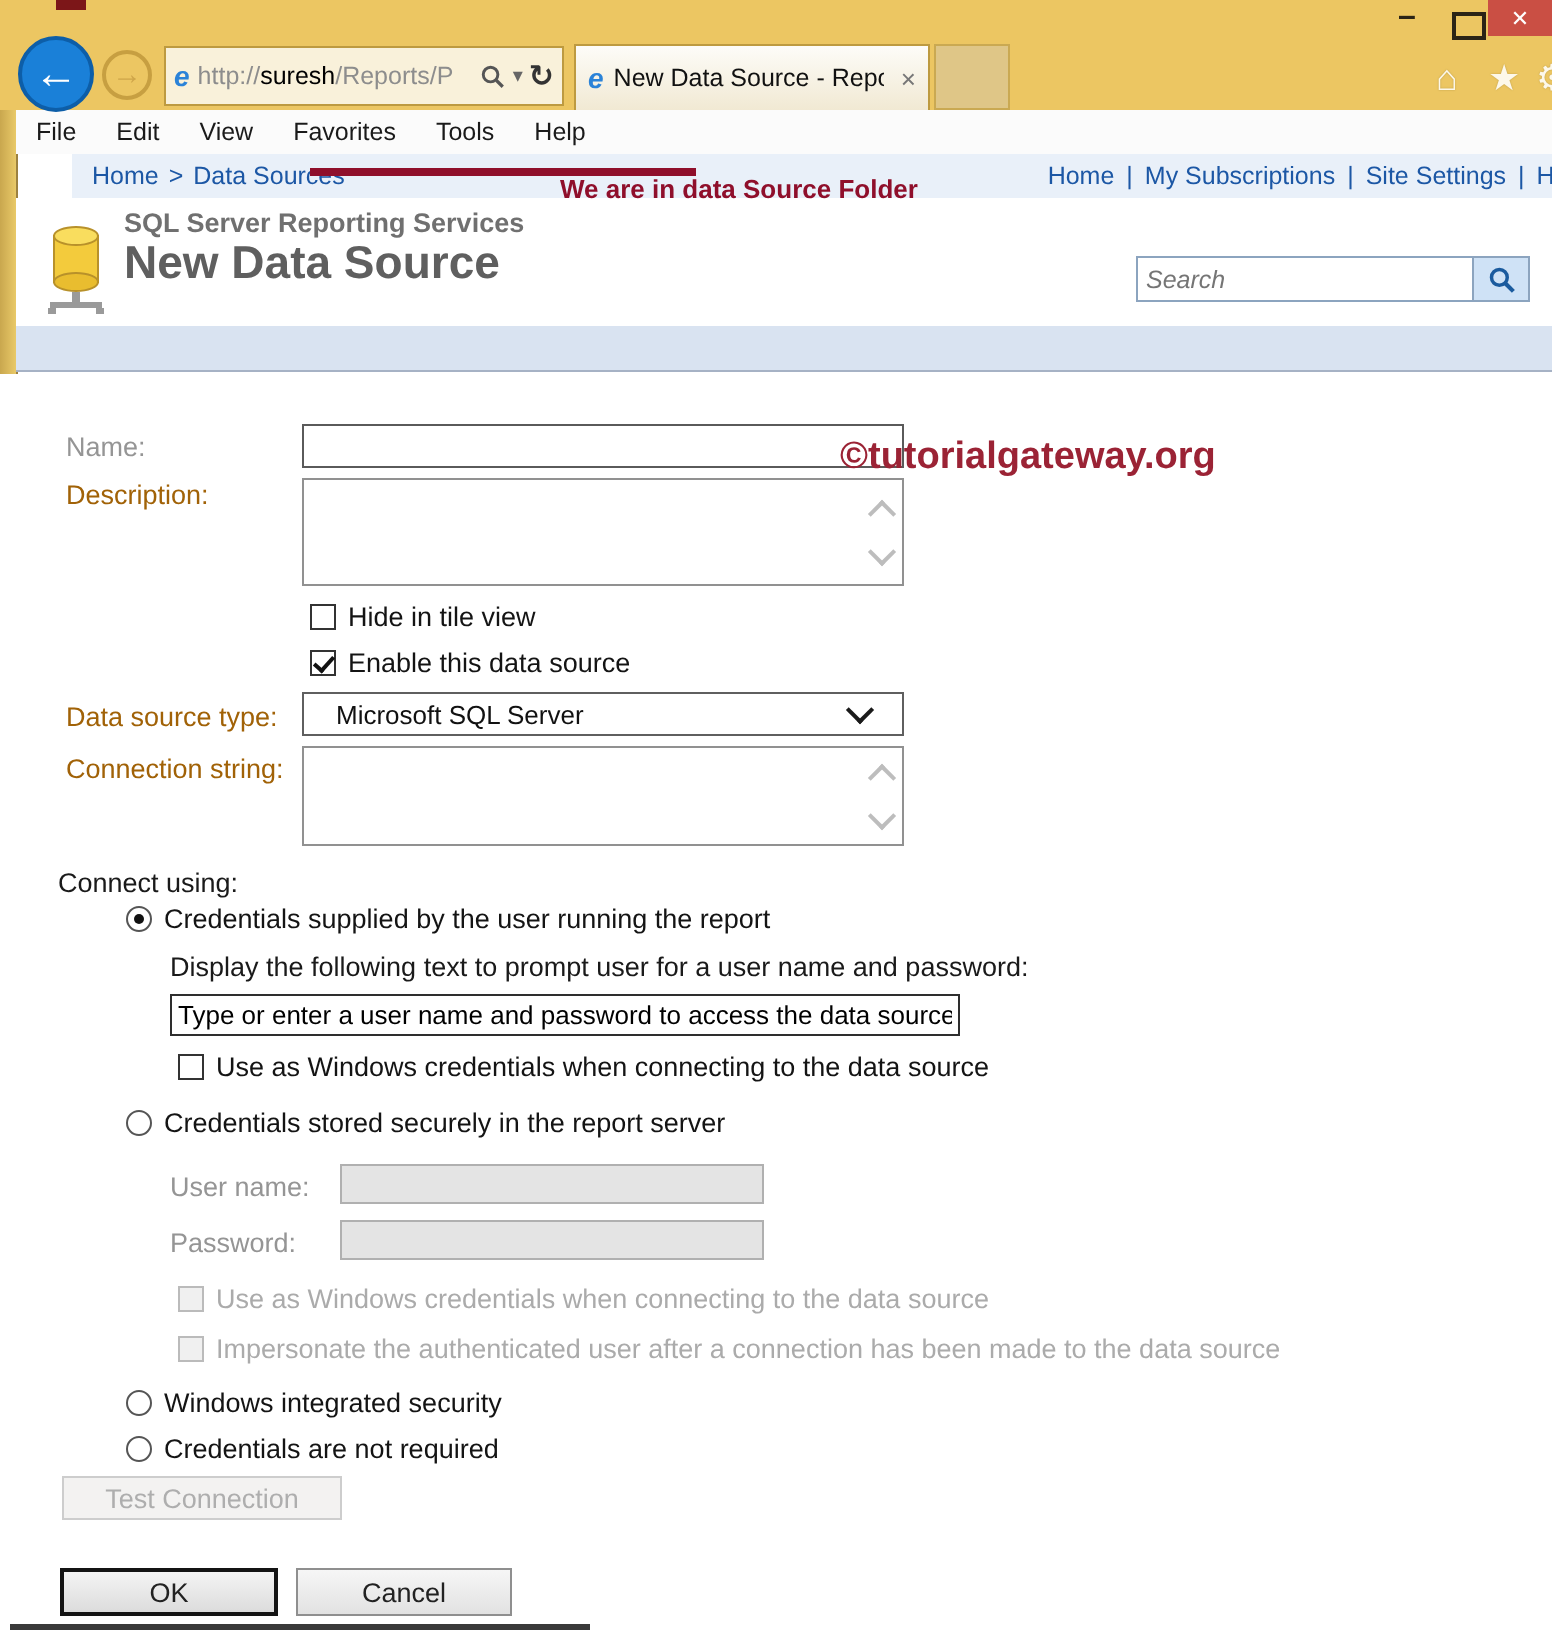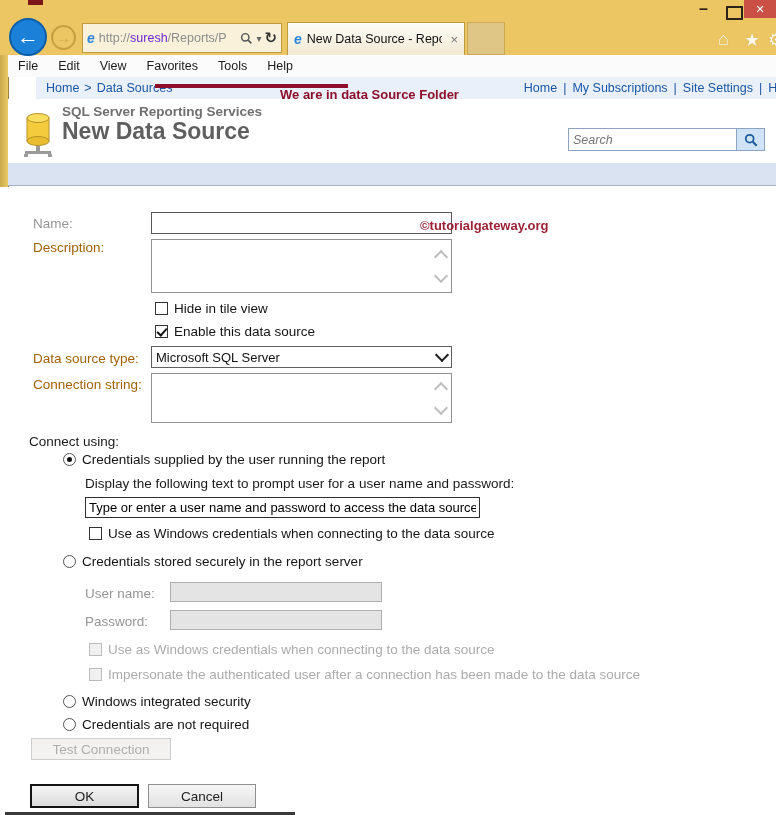--- a/index.html
+++ b/index.html
@@ -12,21 +12,21 @@
   .artifact{position:absolute;left:28px;top:0;width:15px;height:5px;background:#7c1618;z-index:12;}
   .nav-btn{position:absolute;border-radius:50%;display:flex;align-items:center;justify-content:center;z-index:30;}
   .back{left:9px;top:18px;width:38px;height:38px;background:#1a80d8;border:2px solid #0d5ea8;
         color:#fff;font-size:22px;font-weight:bold;box-sizing:border-box;}
   .fwd{left:51px;top:25px;width:25px;height:25px;background:transparent;border:2px solid #c79f41;
        color:#cfa64a;font-size:15px;font-weight:bold;box-sizing:border-box;}
   .addr{position:absolute;left:82px;top:23px;width:200px;height:30px;background:#f9f1da;
         border:1px solid #bd9a40;box-sizing:border-box;display:flex;align-items:center;
         padding:0 4px;gap:4px;font-size:12.5px;z-index:12;}
   .ie-e{color:#2b83d8;font-weight:bold;font-style:italic;font-size:14px;}
-  .url-dim{color:#8d8d8d;} .url-host{color:#6d28d9;}
+  .url-dim{color:#8d8d8d;} .url-host{color:#000000;}
   .addr-icons{margin-left:auto;display:flex;align-items:center;gap:3px;color:#555;}
   .caret{font-size:10px;color:#666;}
   .refresh{font-size:15px;color:#333;font-weight:bold;}
   .tab{position:absolute;left:287px;top:22px;width:178px;height:33px;box-sizing:border-box;
        background:linear-gradient(#fdfcf8,#f1e9d3);border:1px solid #bd9a40;border-bottom:none;
        display:flex;align-items:center;gap:5px;padding:0 6px;font-size:12.5px;z-index:12;}
   .tab-title{white-space:nowrap;overflow:hidden;max-width:135px;}
   .tab-close{margin-left:auto;color:#777;font-size:13px;}
   .newtab{position:absolute;left:467px;top:22px;width:38px;height:33px;background:#dfc687;
           border:1px solid #caa952;box-sizing:border-box;z-index:11;}
@@ -58,39 +58,39 @@
               background:#cfe2f6;border:1px solid #8ca4bf;display:flex;align-items:center;justify-content:center;}
   .bluestrip{position:absolute;left:8px;top:163px;width:768px;height:23px;background:#d9e3f1;
              border-bottom:1px solid #a6b2c5;box-sizing:border-box;z-index:6;}
   
   .form{position:absolute;left:0px;top:187px;width:776px;height:628px;background:#fff;z-index:6;}
   .lbl{position:absolute;font-size:13.5px;color:#a16207;}
   .lbl.gray{color:#959595;text-align:center;}
   .ibox{position:absolute;box-sizing:border-box;background:#fff;font-size:13px;
         font-family:"Liberation Sans",sans-serif;}
   .name-input{left:151px;top:25px;width:301px;height:22px;border:1px solid #5a5a5a;padding:0 3px;}
-  .watermark{position:absolute;left:420px;top:31px;font-size:13px;font-weight:bold;color:#9b2335;z-index:8;}
+  .watermark{position:absolute;left:420px;top:31px;font-size:19px;font-weight:bold;color:#9b2335;z-index:8;}
   .ta{position:absolute;box-sizing:border-box;border:1px solid #919191;background:#fff;}
   .desc-ta{left:151px;top:52px;width:301px;height:54px;}
   .conn-ta{left:151px;top:186px;width:301px;height:50px;}
   .ta-scroll{position:absolute;right:5px;top:50%;margin-top:-14px;display:flex;flex-direction:column;gap:9px;}
   .chev{width:8px;height:8px;border:solid #bdbdbd;border-width:2px 0 0 2px;}
   .chev.up{transform:rotate(45deg);}
   .chev.down{transform:rotate(225deg);}
   .row{position:absolute;display:flex;align-items:center;gap:6px;font-size:13.5px;color:#141414;}
   .row.disabled{color:#ababab;}
   .cb{width:13px;height:13px;box-sizing:border-box;border:1px solid #333;background:#fff;position:relative;flex:none;}
   .cb.checked::after{content:"";position:absolute;left:1px;top:2px;width:8px;height:4px;
                      border-left:2px solid #111;border-bottom:2px solid #111;transform:rotate(-48deg);}
   .cb.dis{border-color:#bbb;background:#f0f0f0;}
   .rd{width:13px;height:13px;box-sizing:border-box;border:1px solid #555;border-radius:50%;background:#fff;position:relative;flex:none;}
   .rd.sel::after{content:"";position:absolute;left:3px;top:3px;width:5px;height:5px;border-radius:50%;background:#111;}
   .select{position:absolute;left:151px;top:159px;width:301px;height:22px;box-sizing:border-box;
           border:1px solid #5f5f5f;background:#fff;display:flex;align-items:center;
-          padding:0 4px;font-size:13px;cursor:pointer;}
+          padding:0 16px;font-size:13px;cursor:pointer;}
   .sel-chev{margin-left:auto;width:8px;height:8px;border:solid #1a1a1a;border-width:0 2.5px 2.5px 0;
             transform:rotate(45deg);margin-top:-4px;}
   .prompt-input{left:85px;top:310px;width:395px;height:21px;border:1px solid #2e2e2e;padding:0 3px;font-size:13px;}
   .dis-input{position:absolute;box-sizing:border-box;background:#e4e4e4;border:1px solid #b0b0b0;width:212px;height:20px;}
   .btn{position:absolute;box-sizing:border-box;display:flex;align-items:center;justify-content:center;
        font-size:13.5px;font-family:"Liberation Sans",sans-serif;cursor:pointer;}
   .btn-test{left:31px;top:551px;width:140px;height:22px;background:#f3f2f1;border:1px solid #cdcdcd;color:#aeaeae;}
   .btn-ok{left:30px;top:597px;width:109px;height:24px;background:linear-gradient(#f4f4f4,#dcdcdc);
           border:2px solid #141414;color:#222;}
   .btn-cancel{left:148px;top:597px;width:108px;height:24px;background:linear-gradient(#f6f6f6,#e2e2e2);

